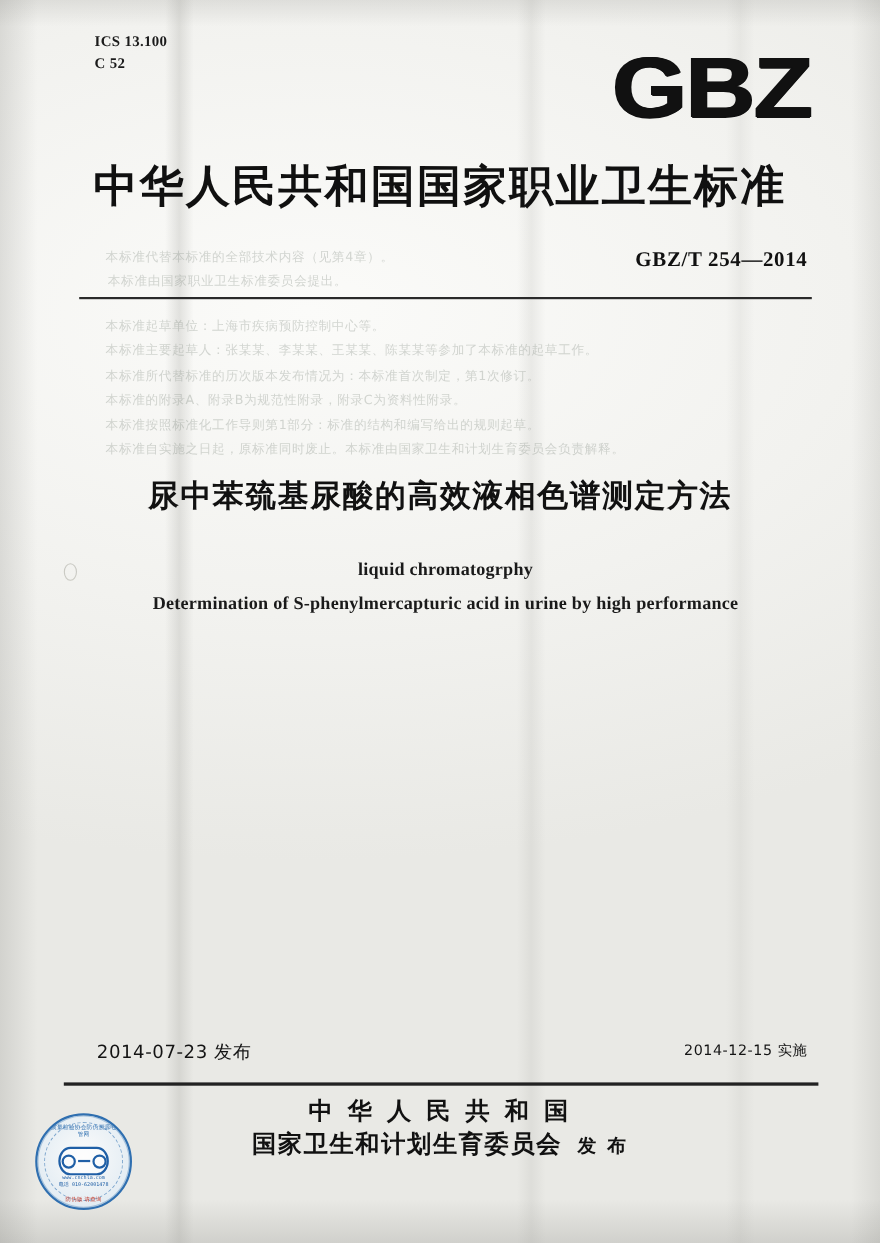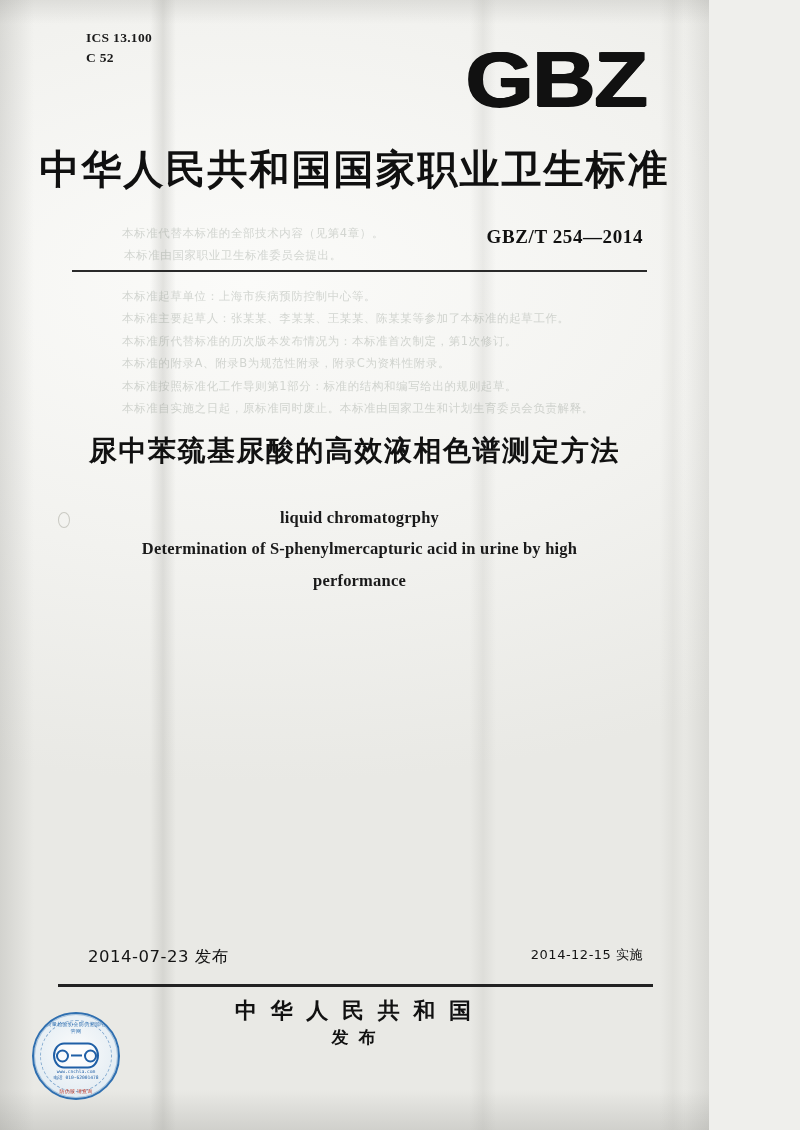--- a/index.html
+++ b/index.html
@@ -8,21 +8,21 @@
   }
   body {
     width: 800px;
     height: 1130px;
     background: #efefec;
     font-family: "Liberation Sans", sans-serif;
     overflow: hidden;
   }
   .page {
     position: relative;
-    width: 709px;
+    width: 800px;
     height: 1130px;
     background:
       radial-gradient(ellipse 900px 500px at 35% 25%, #fbfbf9 0%, #f2f2ef 55%, #e9e9e5 100%);
     overflow: hidden;
   }
   
   .scan-shade {
     position: absolute;
     inset: 0;
     pointer-events: none;
@@ -104,21 +104,20 @@
     left: 96px;
     right: 90px;
     top: 222px;
     color: rgba(120,128,120,0.30);
     font-family: "DejaVu Sans", sans-serif;
     font-size: 11.5px;
     line-height: 1.95;
     letter-spacing: .6px;
     text-align: left;
     pointer-events: none;
-    margin-left: 26px;
   }
   .ghost div:nth-child(2) { margin-left: 2px; }
   .ghost .gap { height: 18px; }
 
   .cn-title {
     position: absolute;
     left: 0;
     right: 0;
     top: 432px;
     text-align: center;
@@ -326,20 +325,21 @@
   </div>
 
   <div class="date-left">2014-07-23 发布</div>
   <div class="date-right">2014-12-15 实施</div>
 
   <div class="bottom-rule"></div>
 
   <div class="issuer">
     <div class="l1">中 华 人 民 共 和 国</div>
     <div class="l2wrap">
+      <div class="l2">国家卫生和计划生育委员会</div>
       <div class="pub">发 布</div>
     </div>
   </div>
 
   <div class="stamp">
     <div class="ring"></div>
     <div class="top-txt">中国质量检验协会防伪溯源电子监管网</div>
     <div class="core">
       <div class="eye"></div>
       <div class="bar"></div>

